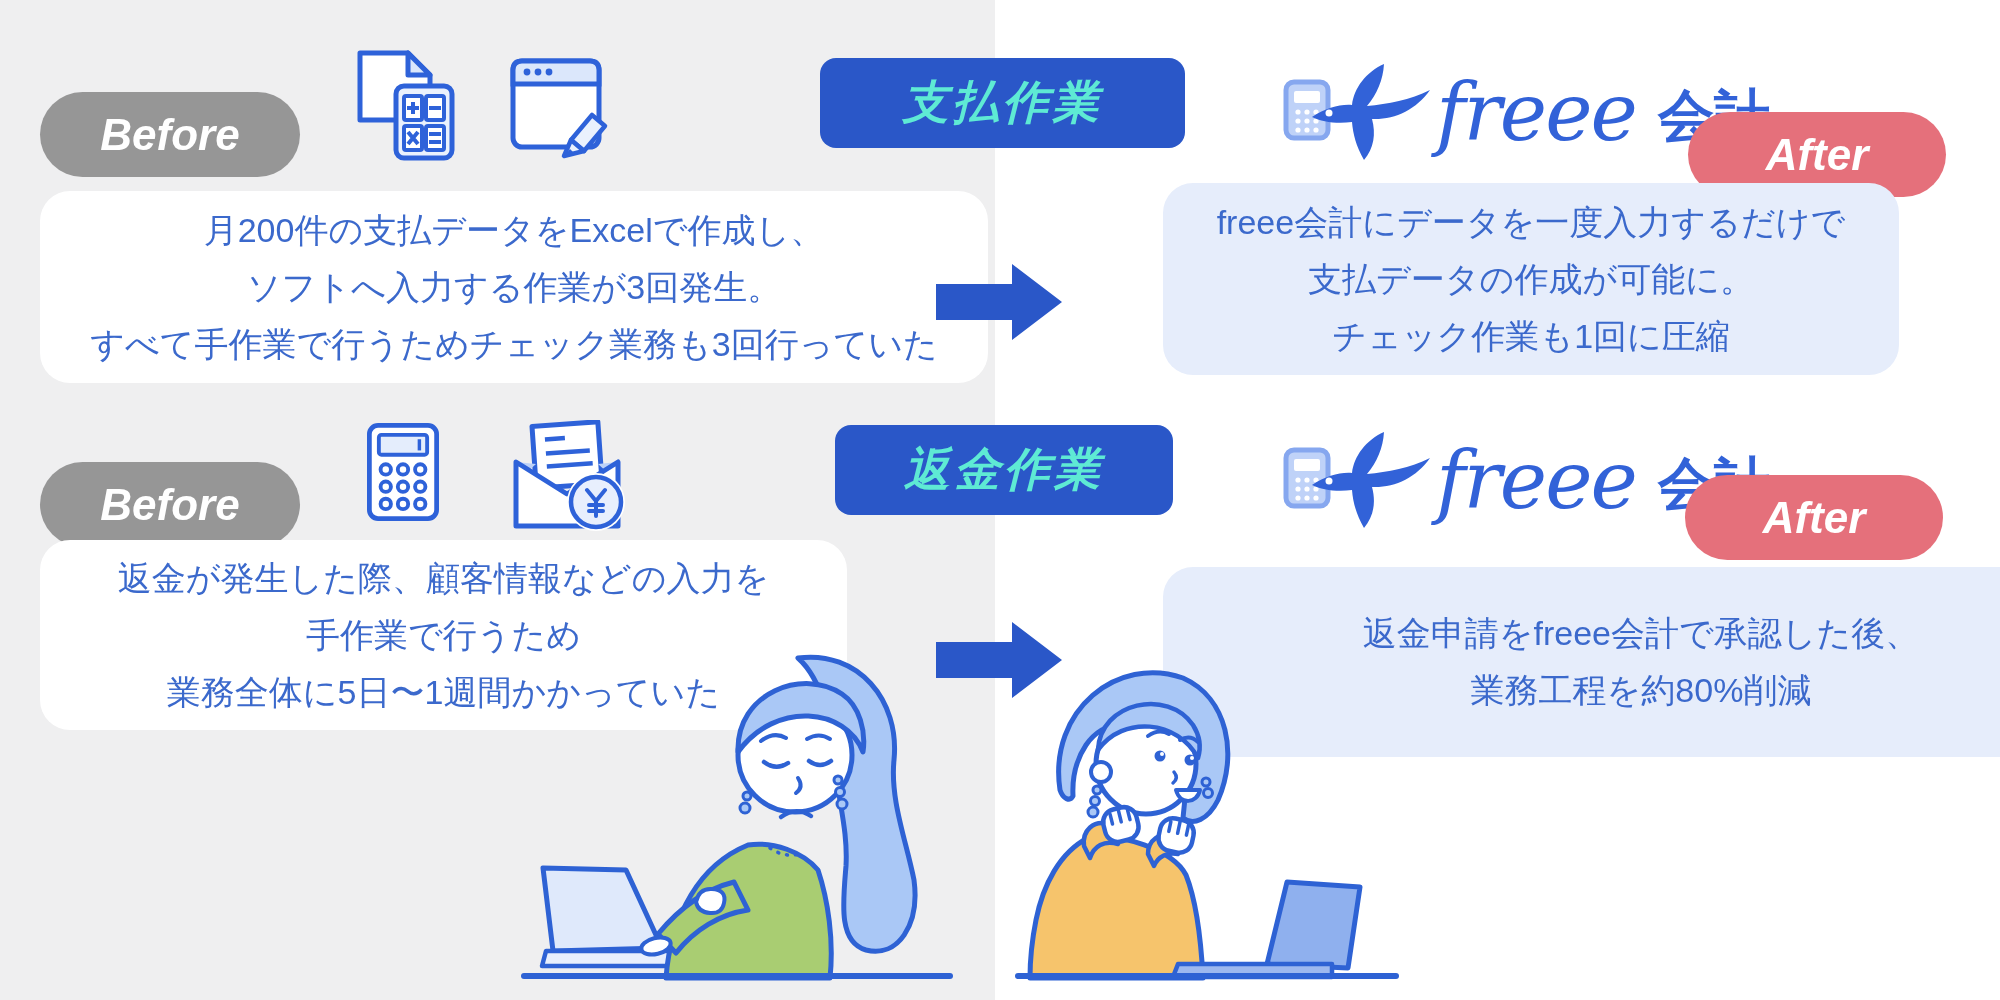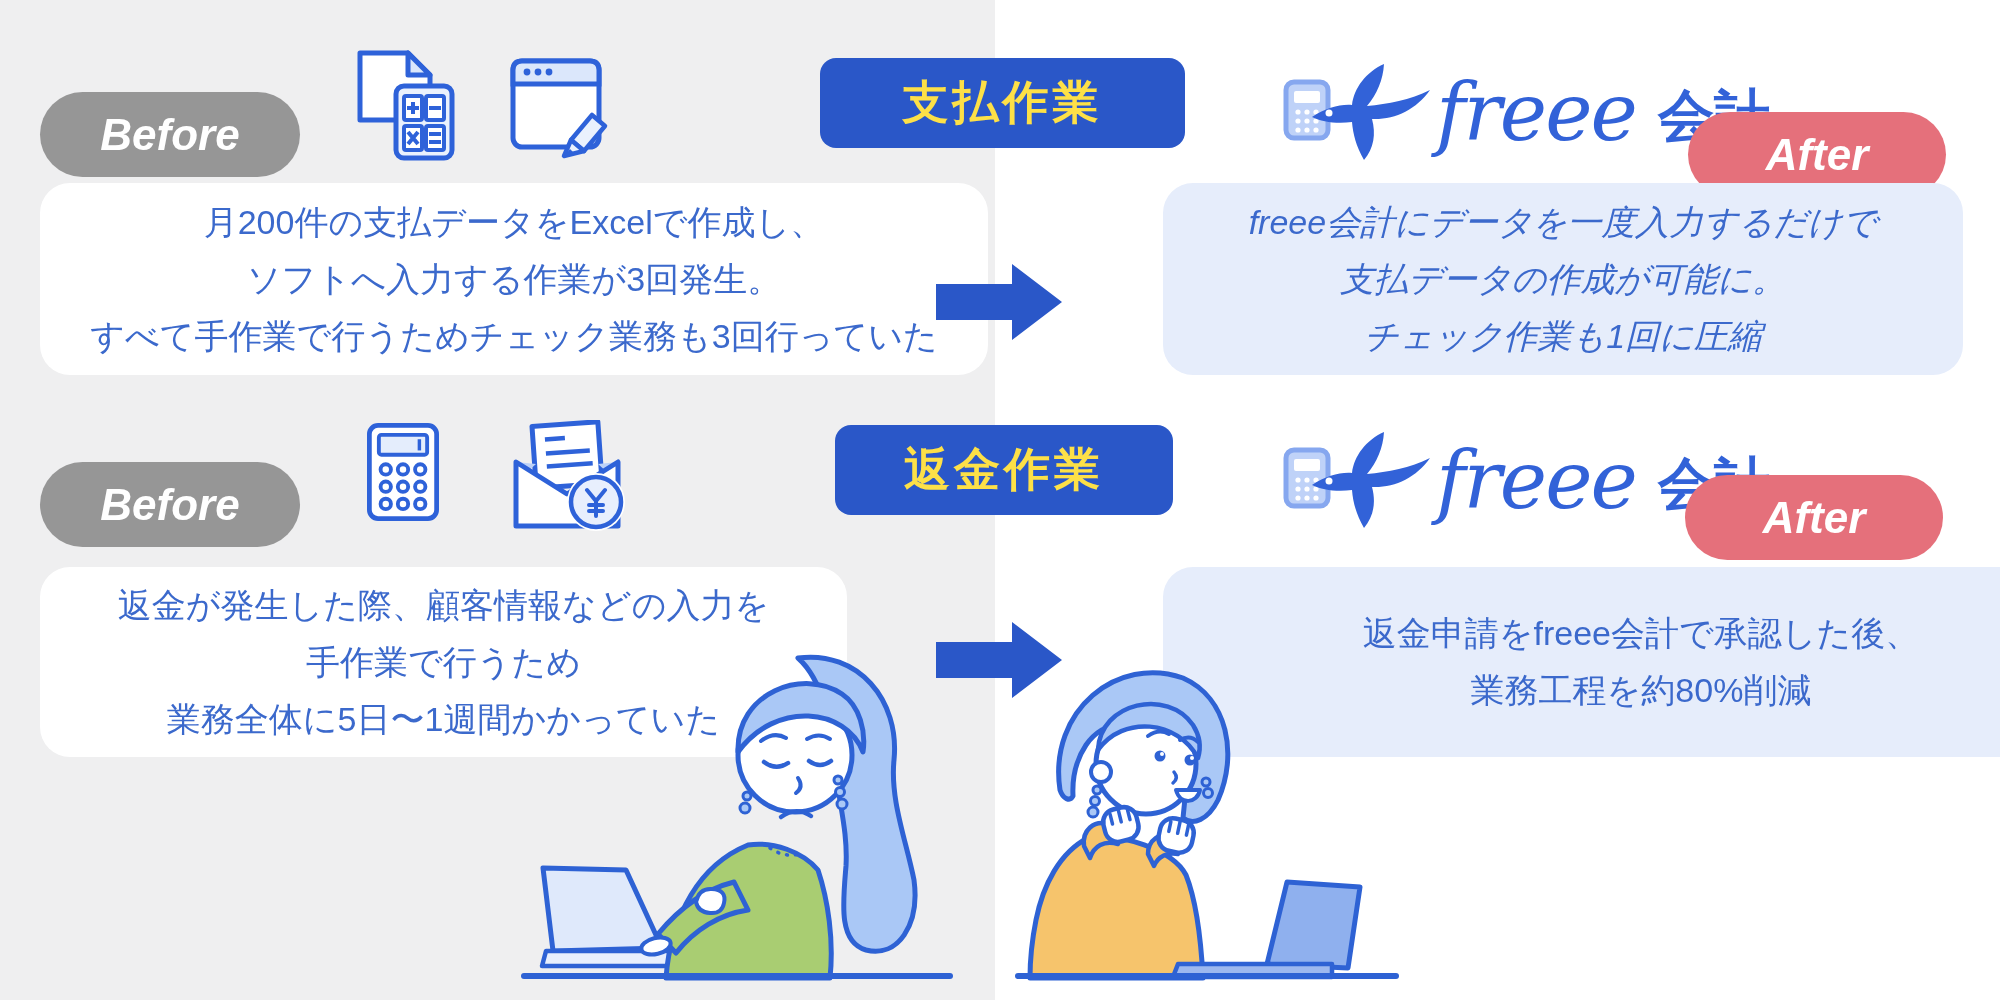--- a/index.html
+++ b/index.html
@@ -12,22 +12,22 @@
 
   .pill{
     position:absolute;display:flex;align-items:center;justify-content:center;
     border-radius:999px;color:#ffffff;font-weight:bold;font-size:44px;font-style:italic;
   }
   .pill.before{background:#969696;}
   .pill.after{background:#e5707b;margin-top:20px;}
 
   .task-badge{
     position:absolute;display:flex;align-items:center;justify-content:center;
-    background:#2a57c8;border-radius:16px;color:#fde047;font-weight:bold;
-    font-size:46px;letter-spacing:4px;
+    background:#2a57c8;border-radius:16px;color:#5eead4;font-weight:bold;
+    font-size:46px;letter-spacing:4px;font-style:italic;
   }
 
   .card{
     position:absolute;display:flex;flex-direction:column;align-items:center;justify-content:center;
     border-radius:30px;color:#3b69cc;font-size:34px;line-height:57px;text-align:center;
   }
   .card.white{background:#ffffff;}
   .card.lightblue{background:#e6edfb;}
 
   .freee-logo{
@@ -43,32 +43,32 @@
 
   .abs{position:absolute;}
 
   
   .pill-before-1{left:40px;top:92px;width:260px;height:85px;}
   .icon-doc-calc{left:352px;top:48px;}
   .icon-browser{left:508px;top:56px;}
   .badge-1{left:820px;top:58px;width:365px;height:90px;}
   .logo-1{left:1282px;top:62px;}
   .pill-after-1{left:1688px;top:92px;width:258px;height:85px;}
-  .card-1{left:40px;top:183px;width:948px;height:192px;}
-  .card-2{left:1163px;top:183px;width:800px;height:192px;font-style:italic;}
+  .card-1{left:40px;top:191px;width:948px;height:192px;}
+  .card-2{left:1163px;top:183px;width:736px;height:192px;}
   .arrow-1{left:936px;top:264px;}
 
   
   .pill-before-2{left:40px;top:462px;width:260px;height:85px;}
   .icon-calculator{left:360px;top:422px;}
   .icon-envelope{left:508px;top:420px;}
   .badge-2{left:835px;top:425px;width:338px;height:90px;}
   .logo-2{left:1282px;top:430px;}
   .pill-after-2{left:1685px;top:455px;width:258px;height:85px;}
-  .card-3{left:40px;top:567px;width:807px;height:190px;}
+  .card-3{left:40px;top:540px;width:807px;height:190px;}
   .card-4{left:1163px;top:567px;width:956px;height:190px;}
   .arrow-2{left:936px;top:622px;}
 
   .illus-left{left:498px;top:640px;}
   .illus-right{left:988px;top:640px;}
 </style>
 </head>
 <body>
 
 <div class="canvas">

